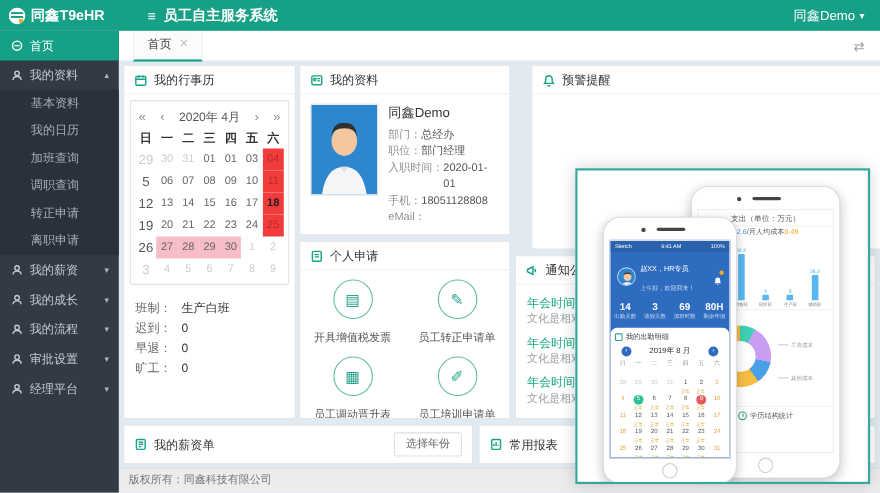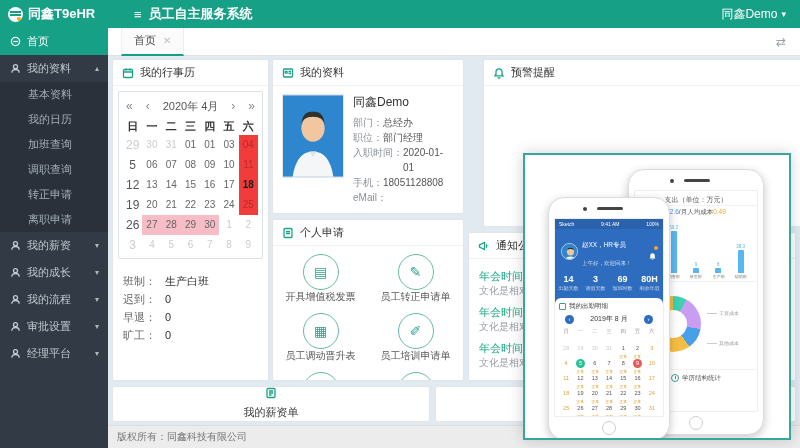--- a/index.html
+++ b/index.html
@@ -42,21 +42,21 @@
   .card-h{height:26px;display:flex;align-items:center;gap:6px;padding:0 9px;border-bottom:1px solid #f0f1f2;font-size:11px;color:#333;}
   .ch-ico{width:12px;height:12px;display:inline-flex;flex:0 0 auto;}
   .ch-ico svg{width:12px;height:12px;stroke:#18a385;fill:none;stroke-width:1.3;}
   #card-calendar{left:4px;top:3px;width:157px;height:322px;}
   #card-profile{left:164px;top:3px;width:192px;height:155px;}
   #card-apply{left:164px;top:163px;width:192px;height:162px;}
   #card-alert{left:375px;top:3px;width:328px;height:168px;}
   #card-notice{left:360px;top:176px;width:328px;height:149px;}
   #card-payslip{left:4px;top:330px;width:318px;height:36px;}
   #card-report{left:327px;top:330px;width:361px;height:36px;}
-  #card-payslip .card-h,#card-report .card-h{height:34px;border-bottom:none;flex-direction:column;}
+  #card-payslip .card-h,#card-report .card-h{height:34px;border-bottom:none;}
 
   
   .cal-box{margin:5px;border:1px solid #dfe2e5;border-radius:2px;padding:3px 4px;}
   .cal-nav{height:22px;display:flex;align-items:center;justify-content:space-between;font-size:11px;color:#666;padding:0 3px;}
   .cal-nav .nv{cursor:pointer;color:#888;font-size:12px;}
   .cal-nav .nv-label{color:#555;}
   .cal-week,.cal-grid{display:grid;grid-template-columns:repeat(7,1fr);}
   .cw{height:18px;line-height:18px;text-align:center;font-size:11px;color:#333;font-weight:bold;}
   .cc{height:20px;line-height:20px;text-align:center;font-size:10px;color:#666;cursor:pointer;}
   .cc.sun{font-size:12px;color:#555;}
@@ -73,21 +73,21 @@
   .photo{width:62px;height:84px;flex:0 0 auto;border:1px solid #e7e7e7;}
   .p-name{font-size:12px;color:#333;margin-bottom:4px;}
   .p-row{font-size:10px;line-height:15px;color:#555;display:flex;}
   .p-row .pl{color:#8a9096;flex:0 0 auto;}
   .prof-btns{display:flex;gap:7px;padding:9px 9px 0 9px;}
 
   
   .apply-grid{display:grid;grid-template-columns:1fr 1fr;row-gap:10px;justify-items:center;padding-top:8px;}
   .ap-item{display:flex;flex-direction:column;align-items:center;cursor:pointer;}
   .ap-circle{width:36px;height:36px;border:1px solid #63b9a9;border-radius:50%;display:flex;align-items:center;justify-content:center;color:#2ea48f;font-size:14px;}
-  .ap-label{font-size:10px;color:#555;margin-top:0;line-height:13px;}
+  .ap-label{font-size:10px;color:#555;margin-top:11px;line-height:13px;}
 
   
   .notice-list{padding:3px 10px;}
   .nt-item{margin:7px 0;cursor:pointer;}
   .nt-title{font-size:11px;color:#17a884;line-height:15px;}
   .nt-desc{font-size:10px;color:#9aa0a6;line-height:14px;}
 
   .year-btn{margin-left:auto;height:22px;line-height:20px;padding:0 10px;border:1px solid #dcdfe3;border-radius:2px;background:#fff;font-size:10px;color:#666;cursor:pointer;}
 
   

